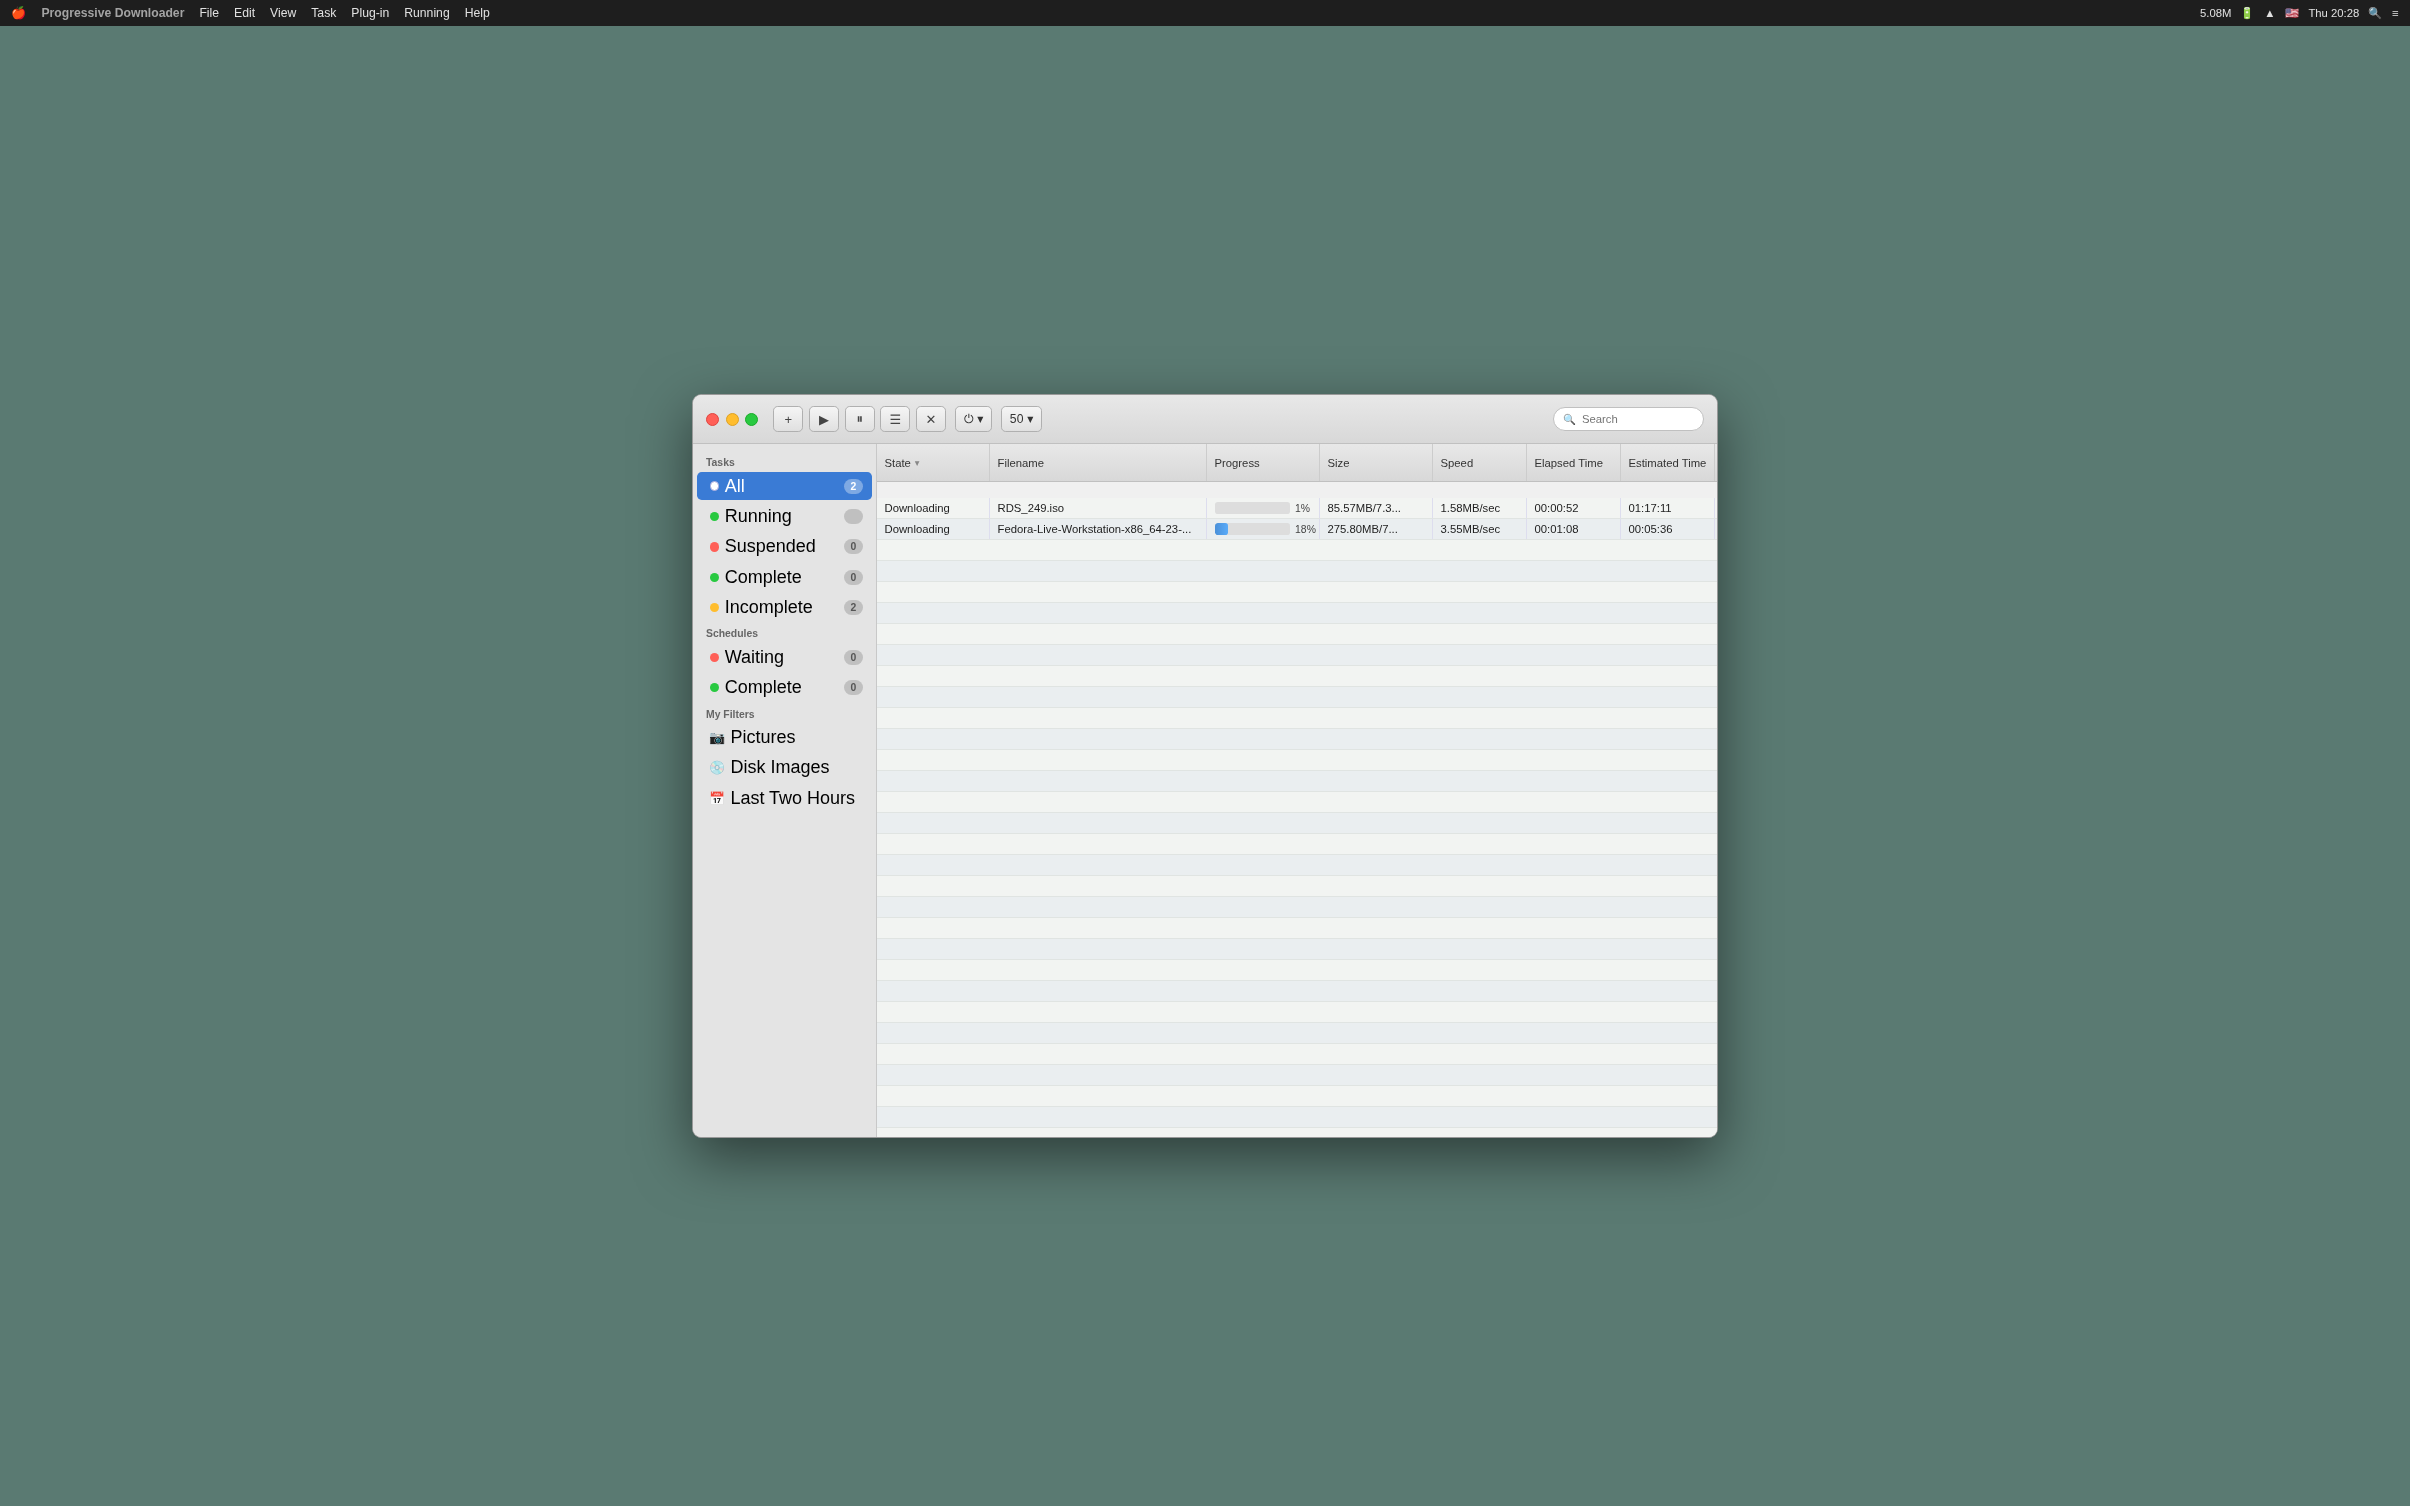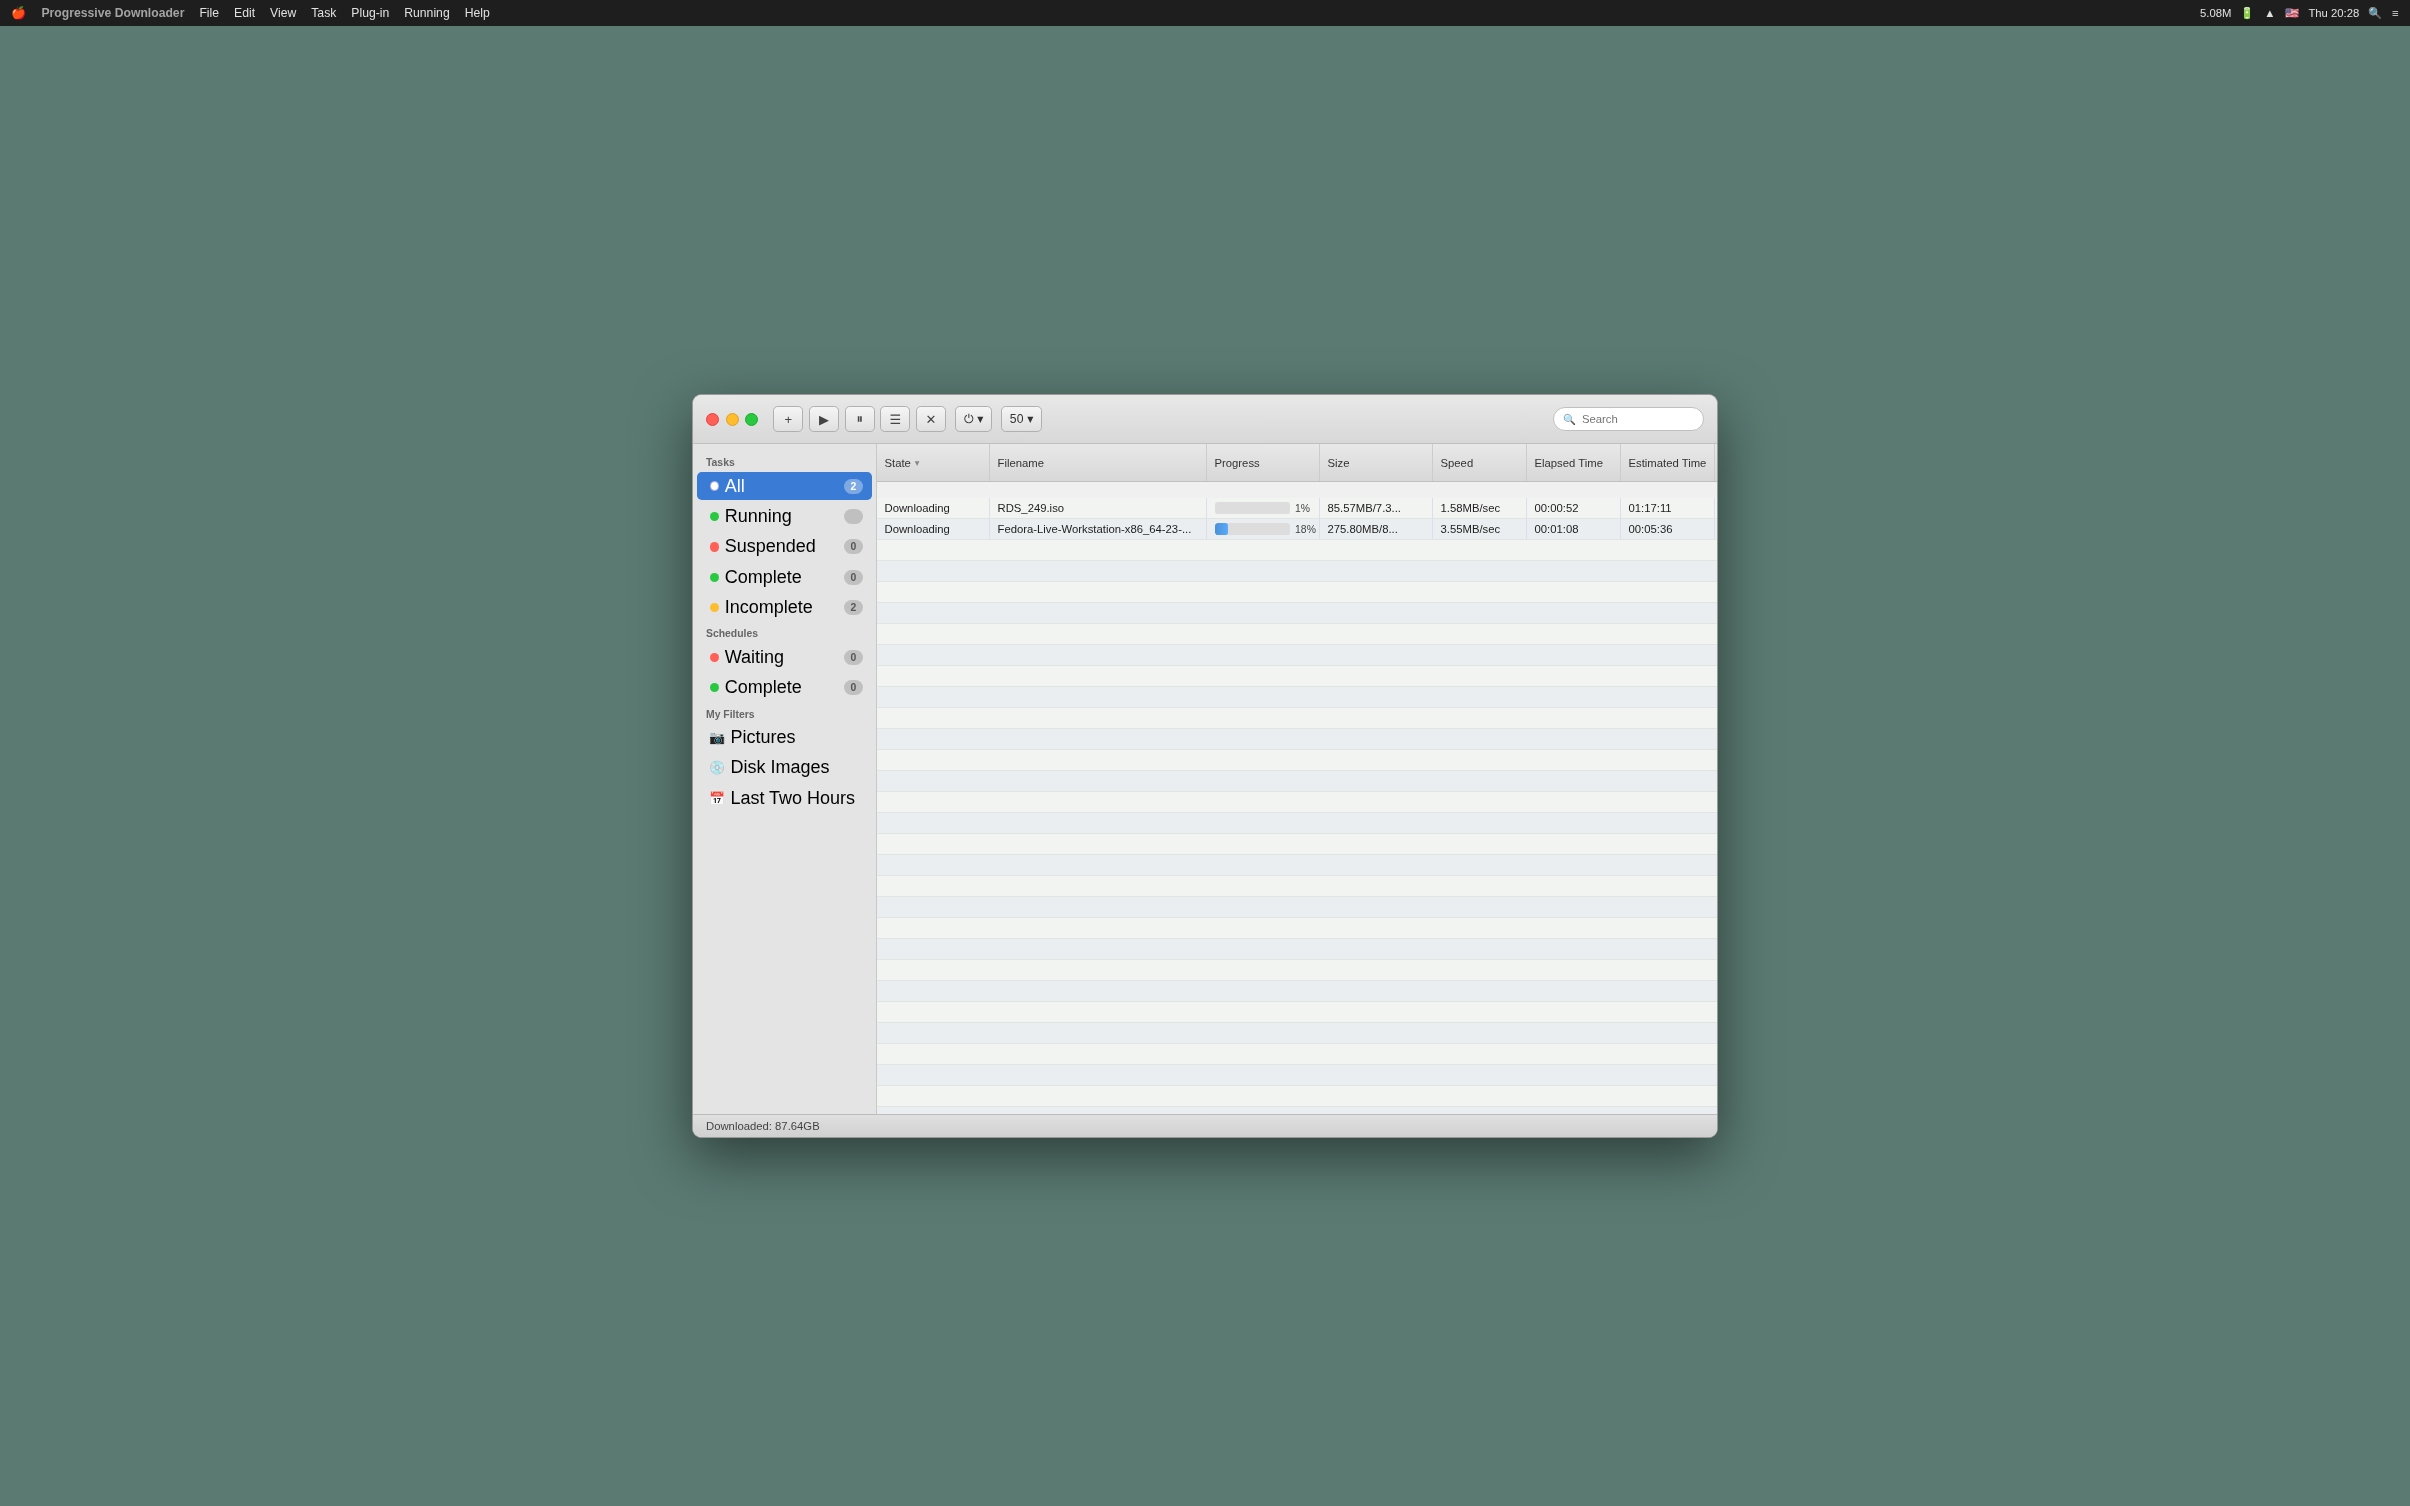--- a/index.html
+++ b/index.html
@@ -488,21 +488,21 @@
 
         <div class="table-row">
           <div class="td col-state">Downloading</div>
           <div class="td col-filename">Fedora-Live-Workstation-x86_64-23-...</div>
           <div class="td col-progress">
             <div class="progress-bar-container">
               <div class="progress-bar-fill" style="width:18%"></div>
             </div>
             <span class="progress-text">18%</span>
           </div>
-          <div class="td col-size">275.80MB/8...</div>
+          <div class="td col-size">275.80MB/7...</div>
           <div class="td col-speed">3.55MB/sec</div>
           <div class="td col-elapsed">00:01:08</div>
           <div class="td col-estimated">00:05:36</div>
           <div class="td col-threads">2</div>
         </div>
 
         <div class="empty-rows">
           <div class="empty-row"></div>
           <div class="empty-row"></div>
           <div class="empty-row"></div>
@@ -531,17 +531,14 @@
           <div class="empty-row"></div>
           <div class="empty-row"></div>
           <div class="empty-row"></div>
           <div class="empty-row"></div>
           <div class="empty-row"></div>
         </div>
       </div>
     </div>
   </div>
 
-  <div class="status-bar">
-    <span>Downloaded: 87.64GB</span>
-  </div>
 </div>
 
 
 </body></html>

